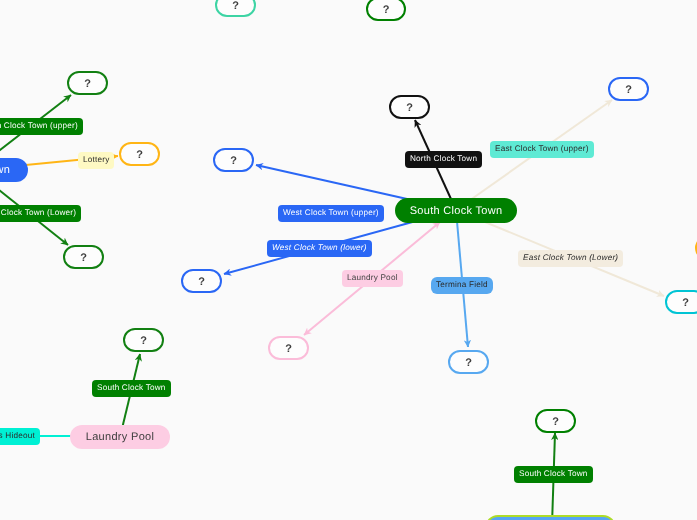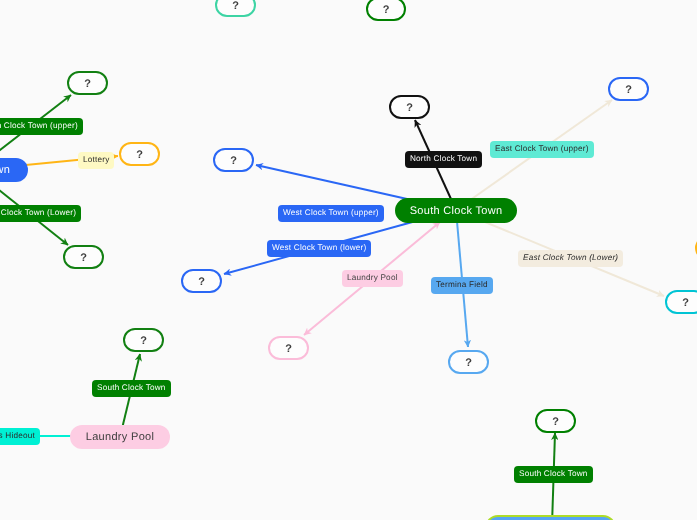--- a/index.html
+++ b/index.html
@@ -101,21 +101,21 @@
     <div class="node filled" style="left: 395px; top: 198px; width: 122px; height: 25px; background: rgb(0, 128, 0); color: rgb(255, 255, 255);">South Clock Town</div>
     <div class="node filled" style="left: 485px; top: 515px; width: 131px; height: 26px; background: rgb(85, 165, 245); color: rgb(255, 255, 255); border: 2px solid rgb(174, 220, 40);"></div>
   </div>
   <div id="lbllayer">
     <div class="lbl" style="background: rgb(0, 128, 0); color: rgb(255, 255, 255); left: -26px; top: 118px;">South Clock Town (upper)</div>
     <div class="lbl" style="background: rgb(0, 128, 0); color: rgb(255, 255, 255); left: -29px; top: 204.5px;">South Clock Town (Lower)</div>
     <div class="lbl" style="background: #fef9c3; color: rgb(43, 43, 43); left: 44px; top: 152.2px; margin-left: 34px;">Lottery</div>
     <div class="lbl" style="background: rgb(17, 17, 17); color: rgb(255, 255, 255); left: 405px; top: 150.6px;">North Clock Town</div>
     <div class="lbl" style="background: #5eead4; color: rgb(43, 43, 43); left: 490px; top: 140.9px;">East Clock Town (upper)</div>
     <div class="lbl" style="background: rgb(42, 103, 245); color: rgb(255, 255, 255); left: 278px; top: 173px; margin-top: 32px;">West Clock Town (upper)</div>
-    <div class="lbl" style="background: rgb(42, 103, 245); color: rgb(255, 255, 255); left: 267px; top: 240.1px;">West Clock Town (lower)</div>
+    <div class="lbl" style="background: rgb(42, 103, 245); color: rgb(255, 255, 255); left: 267px; top: 240.1px; font-style: italic;">West Clock Town (lower)</div>
     <div class="lbl" style="background: rgb(243, 236, 223); color: rgb(43, 43, 43); left: 518px; top: 249.7px; font-style: italic;">East Clock Town (Lower)</div>
     <div class="lbl" style="background: rgb(253, 205, 227); color: rgb(68, 68, 68); left: 342px; top: 270px;">Laundry Pool</div>
-    <div class="lbl" style="background: rgb(87, 168, 240); color: rgb(43, 43, 43); left: 431px; top: 276.8px;">Termina Field</div>
+    <div class="lbl" style="background: rgb(87, 168, 240); color: rgb(43, 43, 43); left: 431px; top: 276.8px; border-radius: 6px;">Termina Field</div>
     <div class="lbl" style="background: rgb(0, 128, 0); color: rgb(255, 255, 255); left: 92px; top: 380.2px;">South Clock Town</div>
     <div class="lbl" style="background: rgb(0, 240, 212); color: rgb(43, 43, 43); left: -29px; top: 428px;">Pirates Hideout</div>
     <div class="lbl" style="background: rgb(0, 128, 0); color: rgb(255, 255, 255); left: 514px; top: 466.4px;">South Clock Town</div>
   </div>
 </div>
 
 </body></html>

